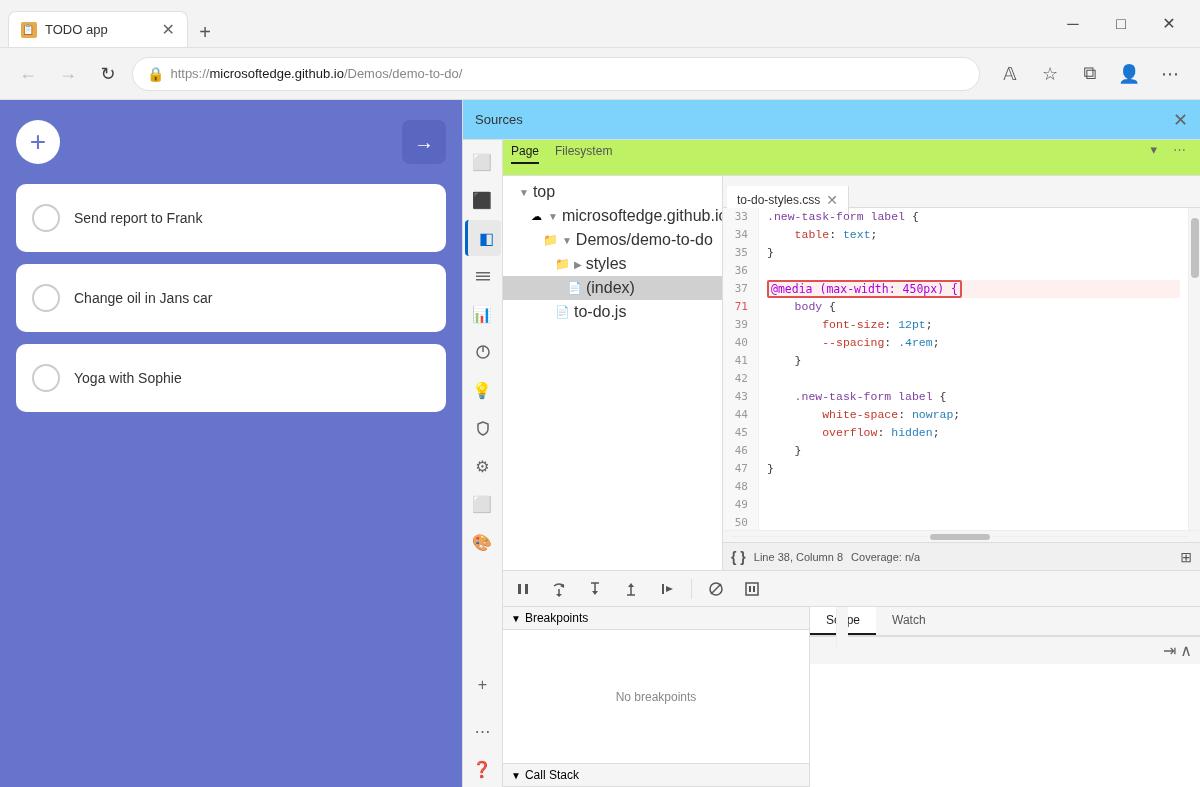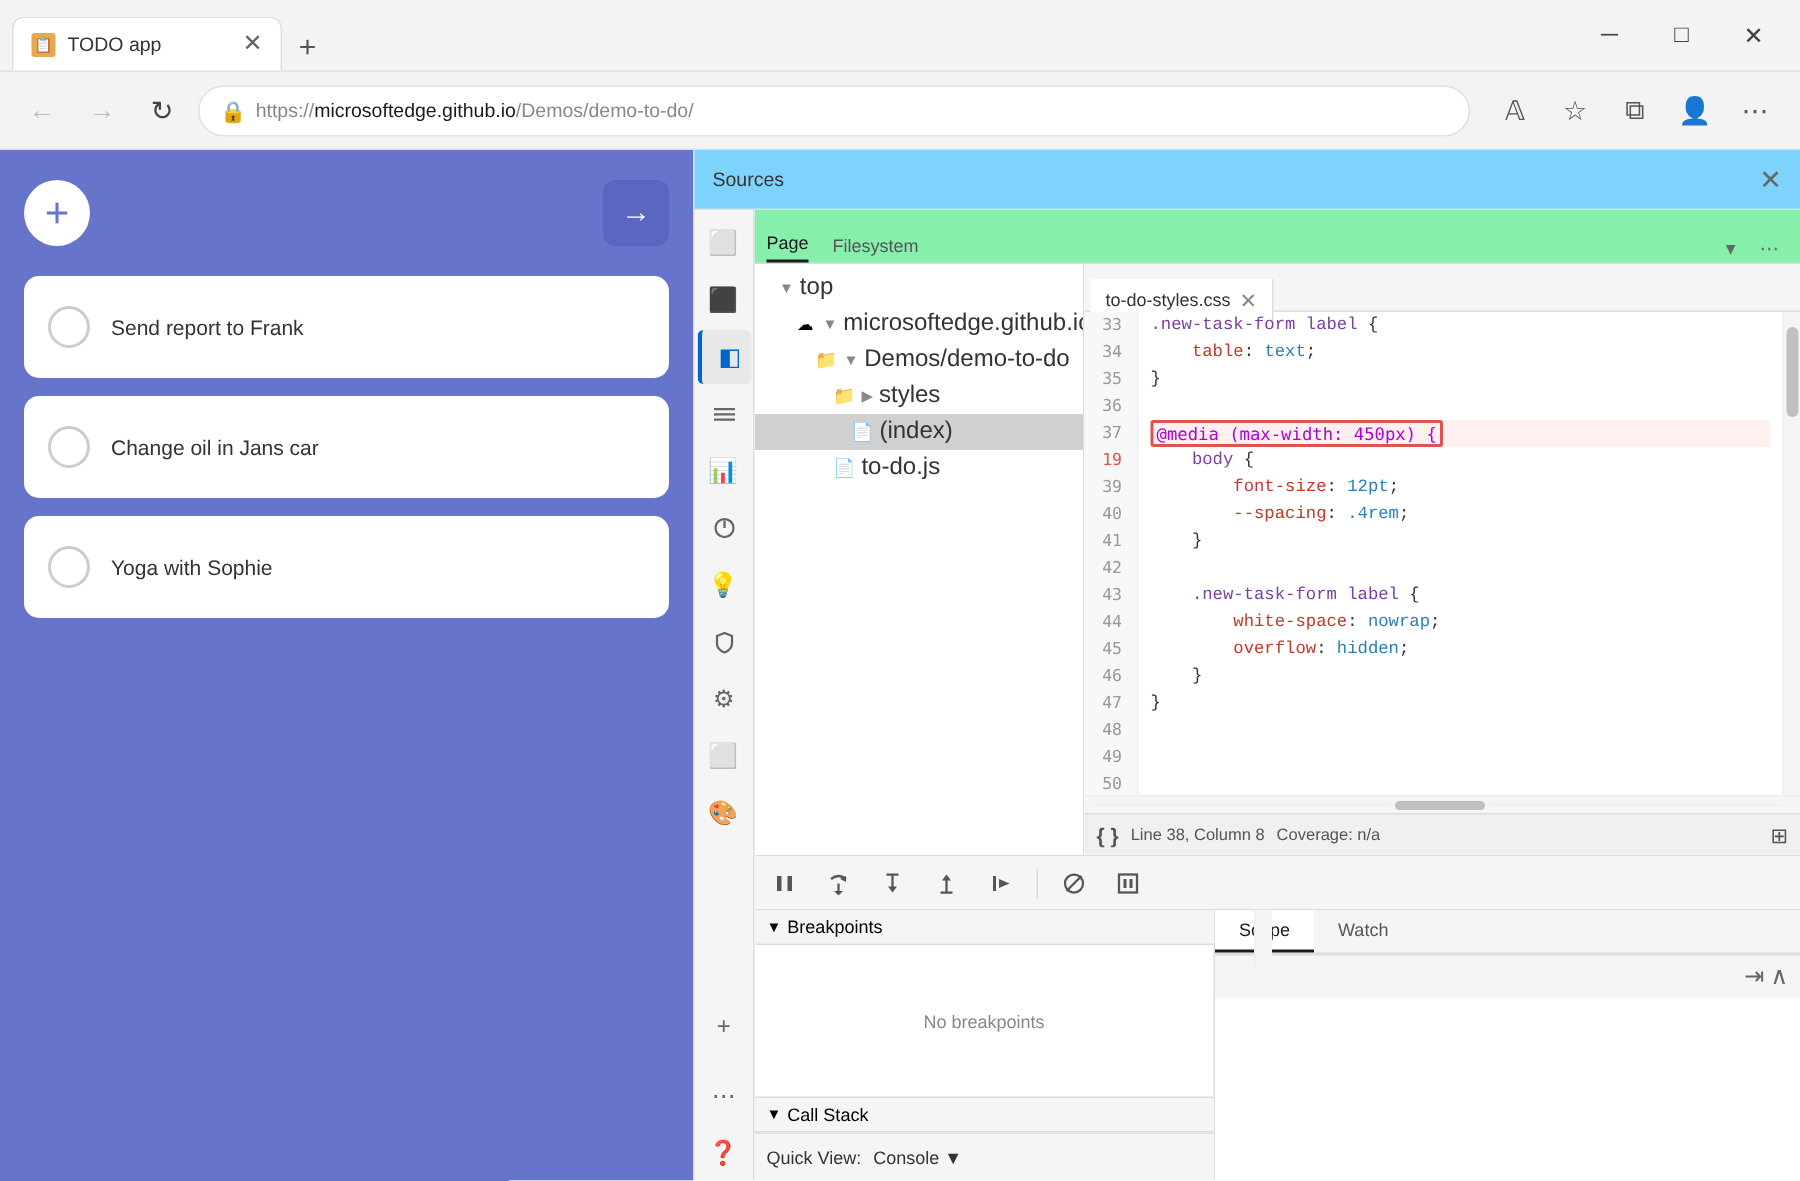--- a/index.html
+++ b/index.html
@@ -108,22 +108,22 @@
       cursor: pointer; border-radius: 4px;
     }
     .sidebar-icon.active { background: #e8e8e8; color: #0066cc; }
     .sidebar-bottom { margin-top: auto; margin-bottom: 8px; }
 
     
     .sources-panel { display: flex; flex: 1; flex-direction: column; overflow: hidden; }
     
     
     .sources-tabs {
-      display: flex; align-items: flex-end; border-bottom: 1px solid #ddd;
-      background: #86efac; padding: 0 8px; height: 36px; gap: 16px;
+      display: flex; align-items: flex-start; border-bottom: 1px solid #ddd;
+      background: #bef264; padding: 0 8px; height: 36px; gap: 16px;
     }
     .sources-tab { font-size: 12px; color: #555; cursor: pointer; padding: 4px 0; }
     .sources-tab.active { color: #1a1a1a; border-bottom: 2px solid #1a1a1a; }
     .sources-tab-actions { margin-left: auto; display: flex; gap: 4px; }
     .sources-tab-btn { font-size: 13px; color: #666; cursor: pointer; padding: 2px 6px; }
 
     
     .sources-body { display: flex; flex: 1; overflow: hidden; }
 
     
@@ -416,21 +416,21 @@
               </div>
 
               <div style="display:flex; flex:1; overflow:hidden;">
                 <div class="code-area" style="flex:1;">
                   <div class="line-numbers">
                     <div class="line-num">33</div>
                     <div class="line-num">34</div>
                     <div class="line-num">35</div>
                     <div class="line-num">36</div>
                     <div class="line-num">37</div>
-                    <div class="line-num" style="color:#e05252;">19</div>
+                    <div class="line-num" style="color:#e05252;">71</div>
                     <div class="line-num">39</div>
                     <div class="line-num">40</div>
                     <div class="line-num">41</div>
                     <div class="line-num">42</div>
                     <div class="line-num">43</div>
                     <div class="line-num">44</div>
                     <div class="line-num">45</div>
                     <div class="line-num">46</div>
                     <div class="line-num">47</div>
                     <div class="line-num">48</div>
@@ -549,27 +549,20 @@
                 <div class="debug-section-content">
                   <span>No breakpoints</span>
                 </div>
 
                 <div style="width:12px;position:absolute;right:352px;top:auto;height:40px;background:#f5f5f5;border-left:1px solid #eee;"></div>
                 <div class="debug-section-header" style="border-top:1px solid #ddd;">
                   <span class="arrow">▼</span>
                   <span>Call Stack</span>
                 </div>
 
-                <div class="quick-view-bar" style="margin-top:auto;">
-                  <span class="quick-view-label">Quick View:</span>
-                  <span class="quick-view-dropdown">
-                    <span>Console</span>
-                    <span>▼</span>
-                  </span>
-                </div>
               </div>
 
               <div class="debug-right">
                 <div class="debug-right-tabs">
                   <div class="debug-right-tab active">Scope</div>
                   <div class="debug-right-tab">Watch</div>
                 </div>
                 <div style="display:flex;align-items:center;justify-content:flex-end;padding:4px 8px;border-top:1px solid #ddd;background:#f5f5f5;">
                   <span style="font-size:16px;cursor:pointer;color:#666;">⇥</span>
                   <span style="font-size:16px;cursor:pointer;color:#666;margin-left:4px;">∧</span>

